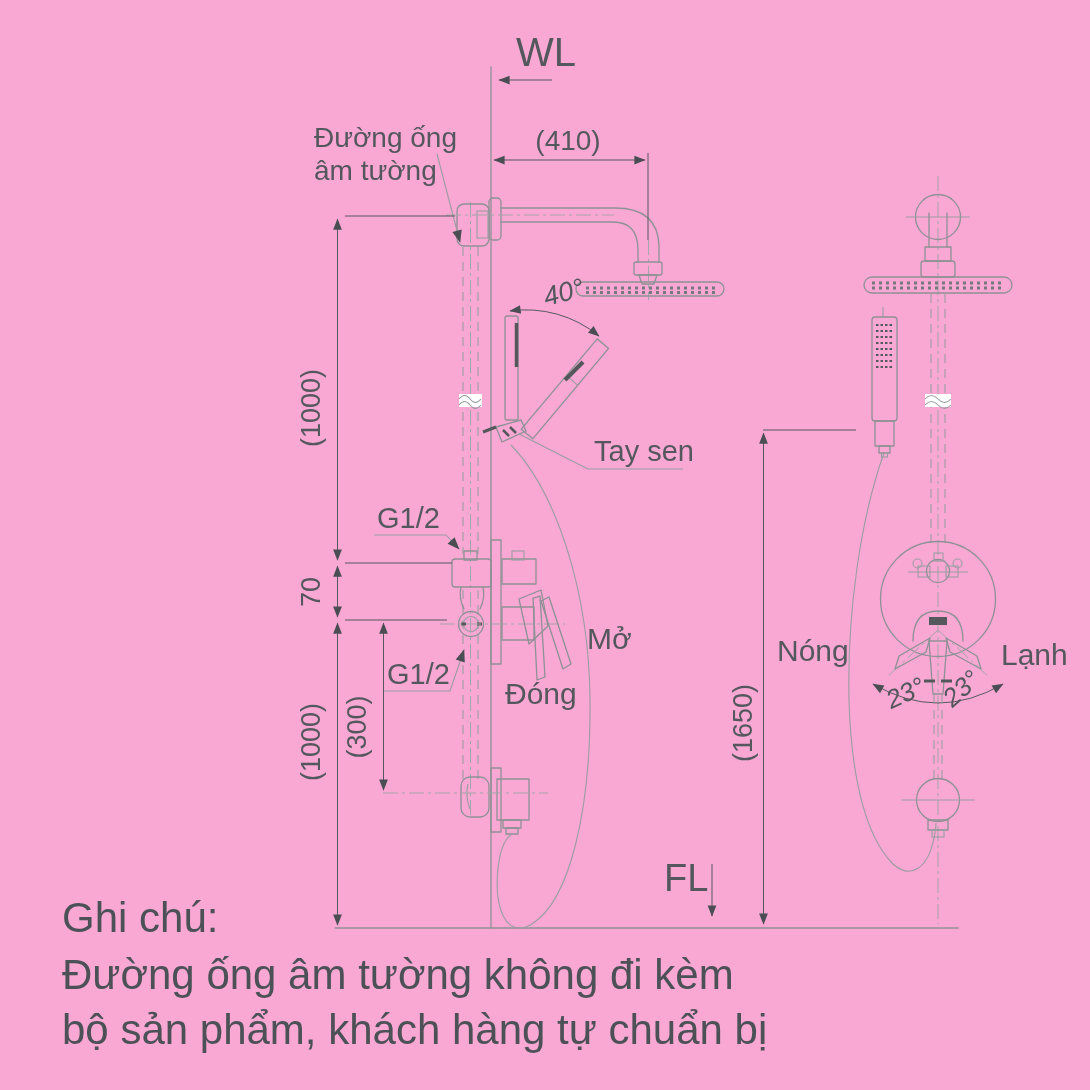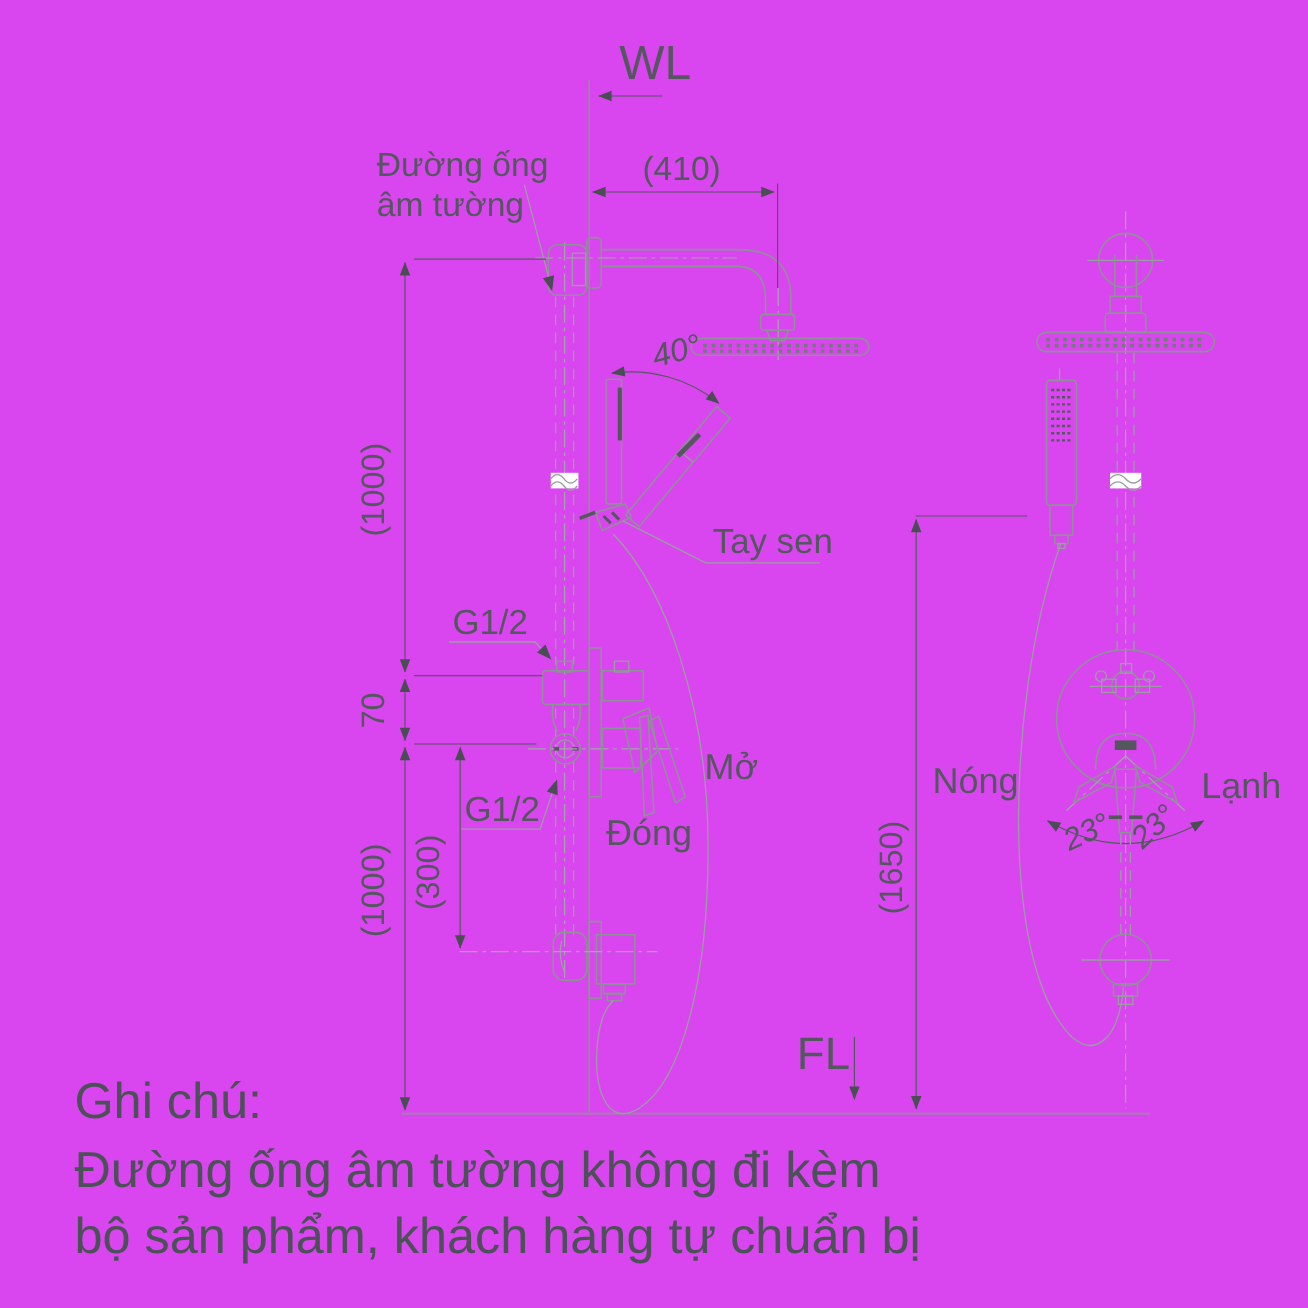--- a/index.html
+++ b/index.html
@@ -1,16 +1,16 @@
 <!DOCTYPE html>
 <html><head>
 <meta charset="utf-8">
 <style>
   html,body{margin:0;padding:0;background:#ffffff;}
-  .stage{width:1090px;height:1090px;position:relative;background:#d946ef;overflow:hidden;
+  .stage{width:1090px;height:1090px;position:relative;background:#f9a8d4;overflow:hidden;
          font-family:"Liberation Sans","DejaVu Sans",sans-serif;}
   svg{display:block;}
   
   .ln   {stroke:#8e9196;fill:none;stroke-width:1.3;stroke-linecap:round;stroke-linejoin:round;}
   .lnt  {stroke:#9a9da1;fill:none;stroke-width:1.1;}
   .dash {stroke:#9a9da1;fill:none;stroke-width:1.1;stroke-dasharray:9 6;}
   .cline{stroke:#a3a6aa;fill:none;stroke-width:1;stroke-dasharray:15 4 3 4;}
   .dim  {stroke:#55595f;fill:none;stroke-width:1;}
   .dk   {stroke:#54585d;fill:none;stroke-linecap:butt;}
   .spk  {stroke:#75787c;fill:none;stroke-width:3;stroke-dasharray:3 4;}

